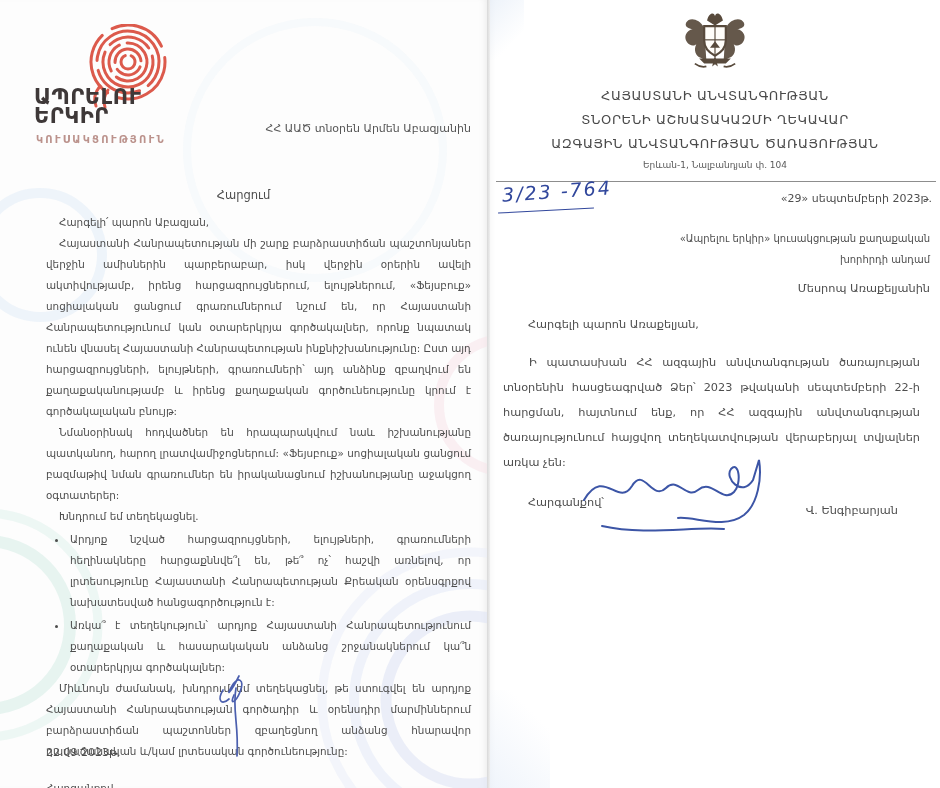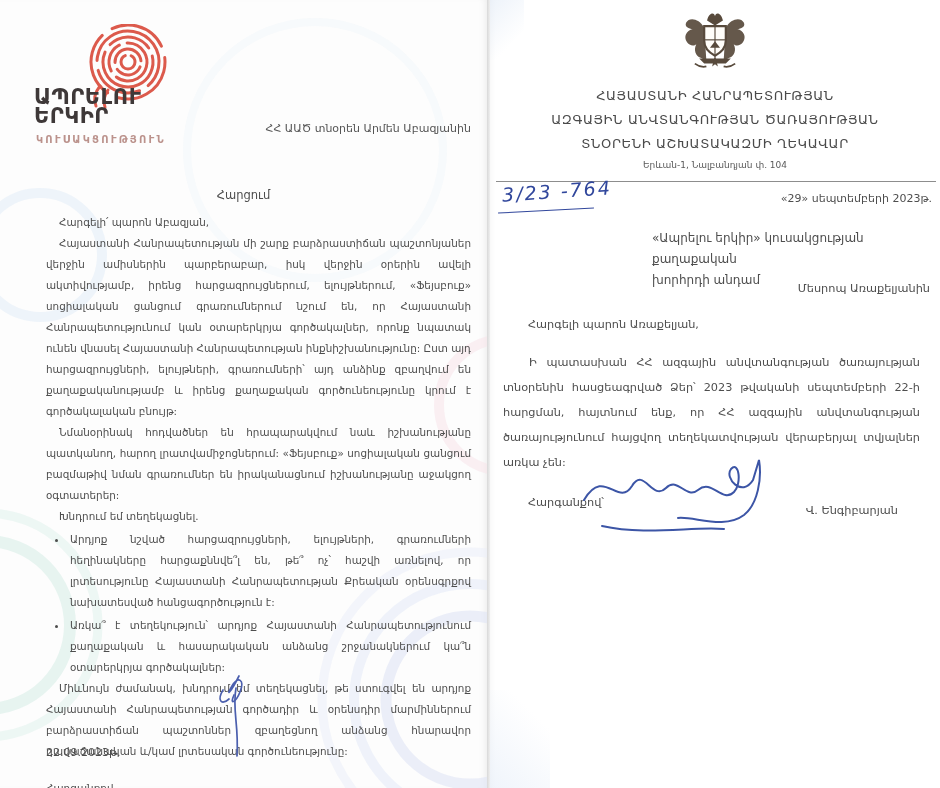--- a/index.html
+++ b/index.html
@@ -55,21 +55,21 @@
   .r-rule { position:absolute; top:181px; left:6px; right:4px;
             border-top:1.6px solid #8d8d8d; }
 
   .r-ref { position:absolute; left:12px; top:180px; font-size:19px; font-style:italic;
            color:#31479c; transform:rotate(-4deg); letter-spacing:2px; }
   .r-ref-line { position:absolute; left:8px; top:210px; width:96px;
                 border-bottom:1.6px solid #31479c; transform:rotate(-3deg); }
   .r-date { position:absolute; right:8px; top:192px; font-size:11px; color:#4e4e4e; }
 
   .r-addr { position:absolute; left:162px; top:228px; width:278px;
-            font-size:12px; line-height:21px; color:#4e4e4e; }
+            font-size:10px; line-height:21px; color:#4e4e4e;text-align:right; }
   .r-addr-name { position:absolute; right:10px; top:282px; font-size:11.3px; color:#4e4e4e;text-align:center; }
 
   .r-salutation { position:absolute; left:38px; top:318px; font-size:11.3px; color:#4e4e4e; }
   .r-bodytext { position:absolute; left:13px; right:20px; top:350px;
                 font-size:11.3px; line-height:25px; color:#4e4e4e;
                 text-align:justify; text-indent:26px; }
   .r-regards { position:absolute; left:38px; top:488px; font-size:11.3px; color:#4e4e4e;margin-top:8px; }
   .r-sign { position:absolute; left:86px; top:438px; }
   .r-name { position:absolute; right:42px; top:504px; font-size:11.3px; color:#4e4e4e; }
 </style>
@@ -160,23 +160,23 @@
           <path d="M50 68 l4 16 l-4 -3 l-4 3 z"></path>
           <path d="M22 80 q8 6 16 4 M78 80 q-8 6 -16 4" stroke="#584a3c" stroke-width="2.5" fill="none"></path>
         </g>
         <path d="M35 28 h30 v20 c0 11 -7 17 -15 21 c-8 -4 -15 -10 -15 -21 z" fill="#fffdf9" stroke="#584a3c" stroke-width="3"></path>
         <g stroke="#584a3c" stroke-width="1.6" fill="none">
           <line x1="50" y1="28" x2="50" y2="69"></line>
           <line x1="35" y1="47" x2="65" y2="47"></line>
         </g>
         <path d="M43 58 l7 -9 l7 9 z" fill="#584a3c"></path>
       </svg>
-      <div class="h-line">ՀԱՅԱՍՏԱՆԻ ՀԱՆՐԱՊԵՏՈՒԹՅԱՆ</div>
+      <div class="h-line">ՀԱՅԱՍՏԱՆԻ ԱՆՎՏԱՆԳՈՒԹՅԱՆ</div>
+      <div class="h-line">ՏՆՕՐԵՆԻ ԱՇԽԱՏԱԿԱԶՄԻ ՂԵԿԱՎԱՐ</div>
       <div class="h-line">ԱԶԳԱՅԻՆ ԱՆՎՏԱՆԳՈՒԹՅԱՆ ԾԱՌԱՅՈՒԹՅԱՆ</div>
-      <div class="h-line">ՏՆՕՐԵՆԻ ԱՇԽԱՏԱԿԱԶՄԻ ՂԵԿԱՎԱՐ</div>
       <div class="h-addr">Երևան-1, Նալբանդյան փ. 104</div>
     </div>
 
     <div class="r-rule"></div>
 
     <div class="r-ref">3/23 -764</div>
     <div class="r-ref-line"></div>
 
     <div class="r-date">«29» սեպտեմբերի 2023թ.</div>
 

